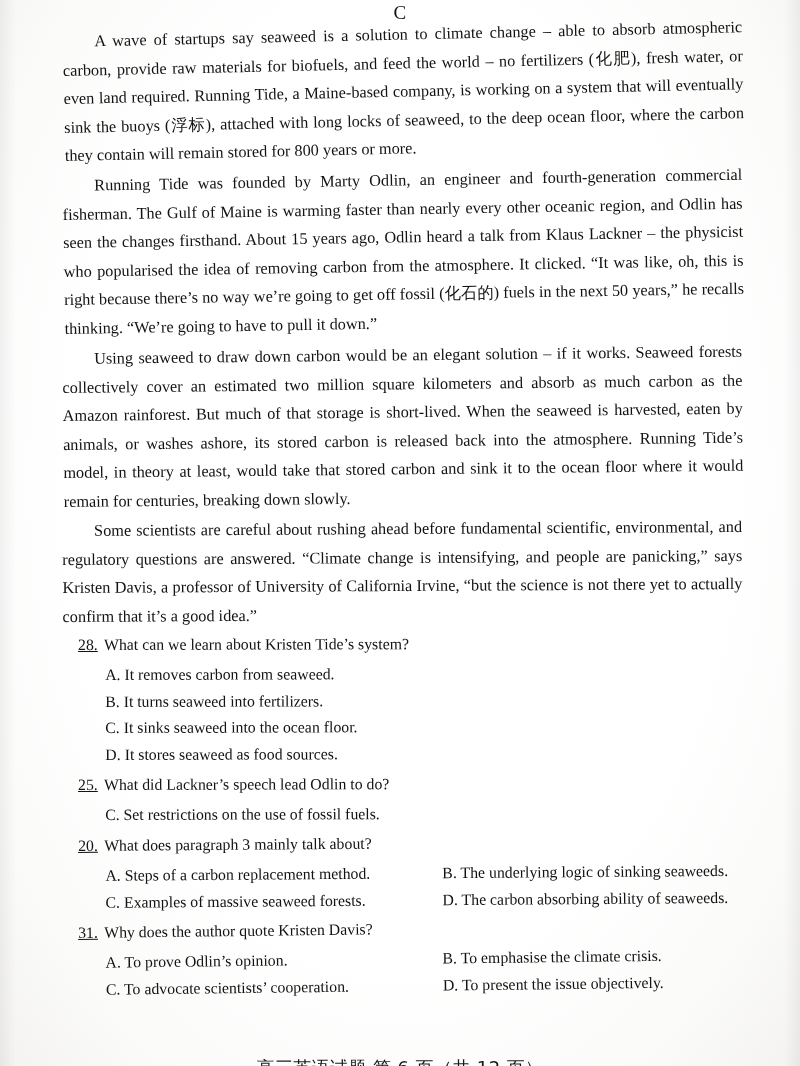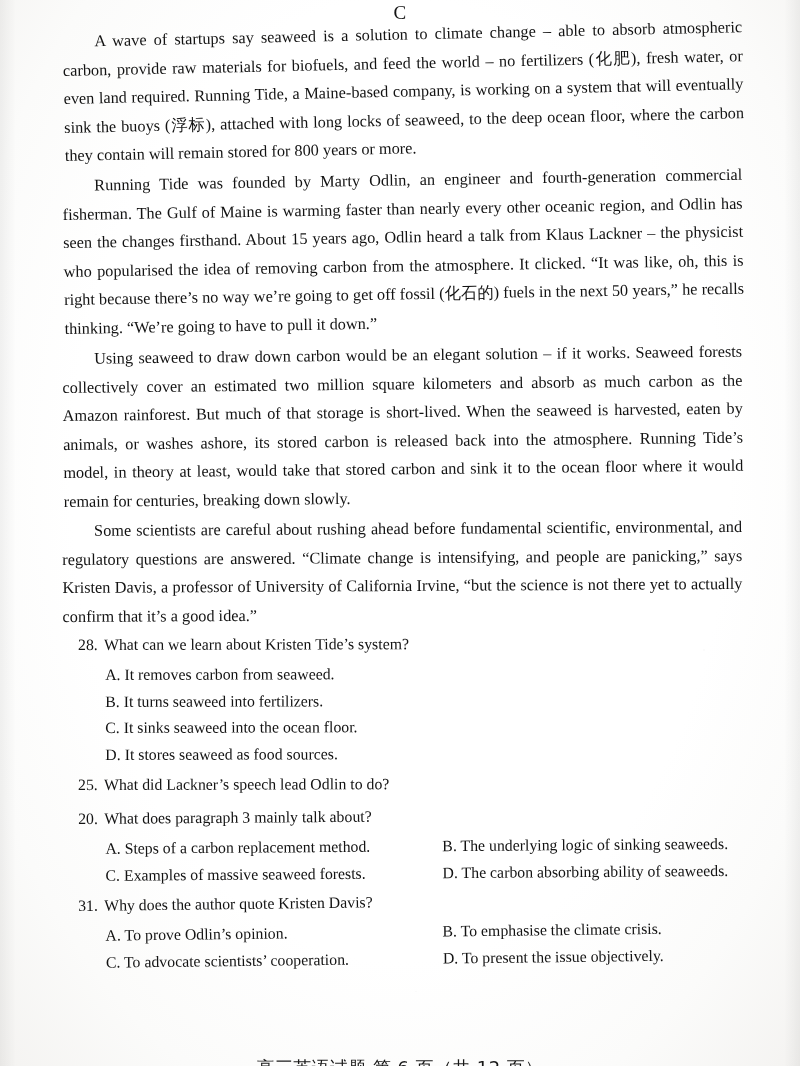--- a/index.html
+++ b/index.html
@@ -85,21 +85,21 @@
     top: 632px;
     width: 700px;
     font-size: 15.8px;
   }
   .q-block { margin-bottom: 4px; }
   .q-stem {
     margin: 0 0 5px 0;
     line-height: 25px;
     white-space: nowrap;
   }
-  .q-num { display: inline-block; min-width: 26px; }
+  .q-num { display: inline-block; min-width: 26px; text-decoration: underline; }
   .opt-list-single .opt {
     line-height: 26.5px;
     padding-left: 27px;
     white-space: nowrap;
   }
   .opt-grid {
     display: grid;
     grid-template-columns: 360px 1fr;
     row-gap: 0;
   }
@@ -159,20 +159,21 @@
         <div class="opt">C. It sinks seaweed into the ocean floor.</div>
         <div class="opt">D. It stores seaweed as food sources.</div>
       </div>
     </div>
 
     <div class="q-block skew-e">
       <p class="q-stem">
         <span class="q-num">25.</span><span>What did Lackner’s speech lead Odlin to do?</span>
       </p>
       <div class="opt-grid">
+        <div class="opt">C. Set restrictions on the use of fossil fuels.</div>
       </div>
     </div>
 
     <div class="q-block skew-f">
       <p class="q-stem">
         <span class="q-num">20.</span><span>What does paragraph 3 mainly talk about?</span>
       </p>
       <div class="opt-grid">
         <div class="opt">A. Steps of a carbon replacement method.</div>
         <div class="opt col2">B. The underlying logic of sinking seaweeds.</div>

